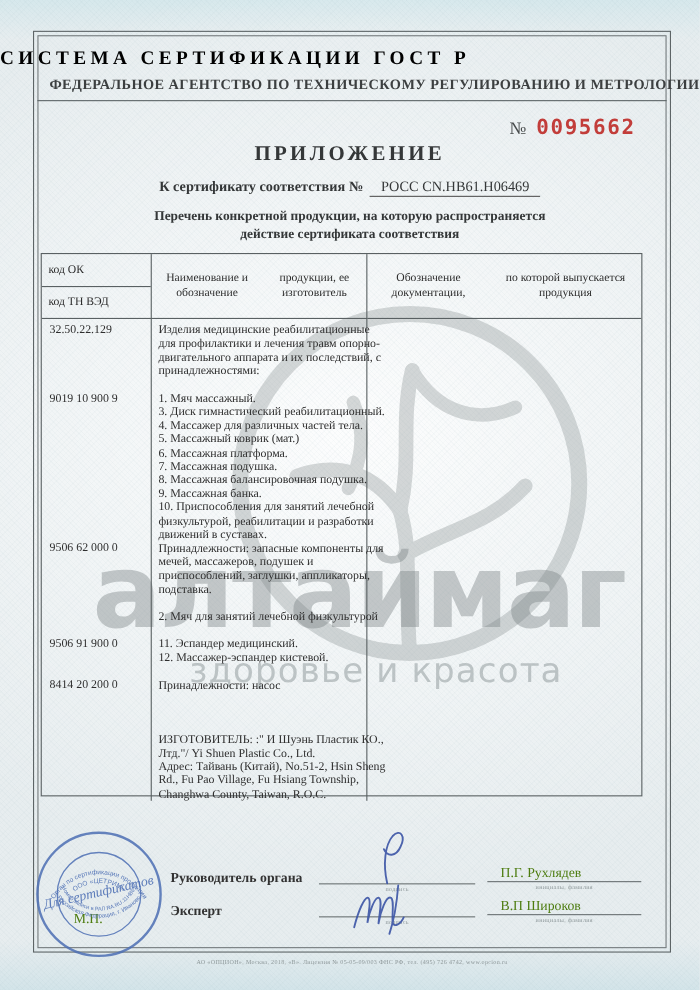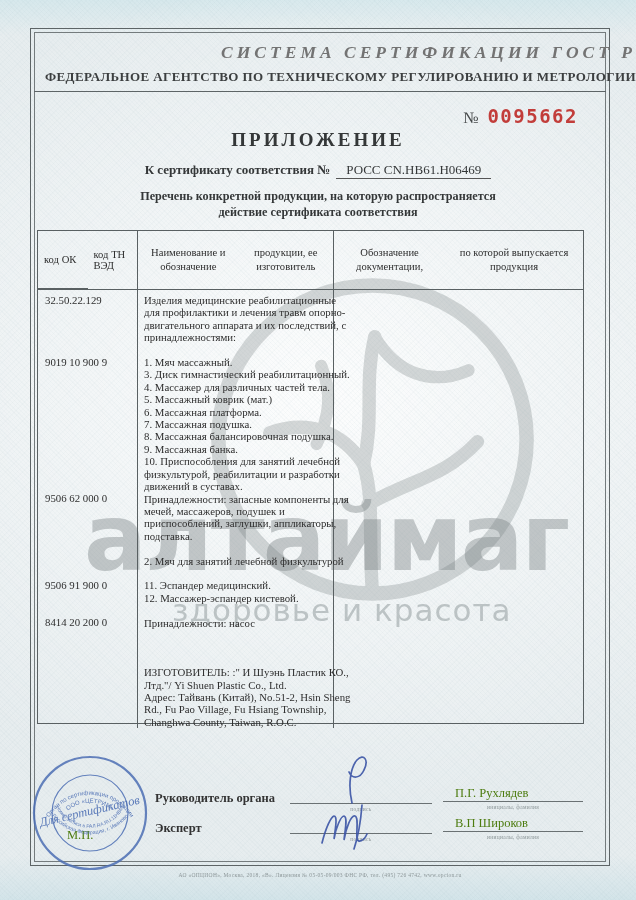--- a/index.html
+++ b/index.html
@@ -27,21 +27,21 @@
   .wm-tagline{
     left:172px;top:595px;width:290px;
     font-family:"DejaVu Sans",sans-serif;font-size:31px;line-height:1;
     letter-spacing:1px;color:rgba(138,148,149,0.5);white-space:nowrap;
   }
   .wm-emblem{left:205px;top:272px;width:335px;height:335px;opacity:0.30;}
   
   .frame-outer{left:30px;top:28px;right:26px;bottom:34px;border:1.6px solid #5d6466;z-index:2;}
   .frame-inner{left:34px;top:32px;right:30px;bottom:38px;border:1px solid #747b7d;z-index:2;}
   .content{z-index:3;}
-  .sys-title{left:0;right:0;top:42px;text-align:right;font-weight:bold;font-size:17.5px;letter-spacing:4px;color:#737373;font-style:italic;}
+  .sys-title{left:0;right:0;top:42px;text-align:left;font-weight:bold;font-size:17.5px;letter-spacing:4px;color:#000000;}
   .agency{left:0;right:0;top:69px;text-align:right;font-weight:bold;font-size:13px;letter-spacing:0.4px;color:#3c3f40;}
   .head-divider{left:34px;right:30px;top:91px;border-top:1.5px solid #5d6466;}
   .blank-number{right:58px;top:105px;font-size:16px;color:#474b4c;white-space:nowrap;}
   .blank-number .digits{
     font-family:"DejaVu Sans Mono",monospace;font-weight:bold;font-size:19px;
     color:#c23d3a;letter-spacing:1.5px;margin-left:9px;text-align:center;
   }
   .doc-title{left:0;right:0;top:129px;text-align:center;font-weight:bold;font-size:19px;letter-spacing:3px;color:#343738;}
   .cert-row{left:0;right:0;top:162px;text-align:center;font-size:13px;font-weight:bold;color:#343738;}
   .cert-row .cert-num{font-weight:normal;border-bottom:1px solid #555;padding:0 10px 1px 10px;margin-left:6px;}
@@ -49,21 +49,21 @@
   .subtitle.l1{top:189px;} .subtitle.l2{top:205px;}
   
   .ctable{
     left:37px;top:230px;width:545px;height:492px;border:1.2px solid #596062;
     display:grid;grid-template-columns:100px 196px 1fr;grid-template-rows:59px 1fr;
     font-size:10.6px;color:#2e2e2e;z-index:3;
   }
   .cell{border-right:1px solid #596062;position:relative;}
   .cell.last{border-right:none;}
   .hrow{border-bottom:1px solid #596062;}
-  .c1h{display:flex;flex-direction:row;}
+  .c1h{display:flex;flex-direction:column;}
   .c1h .half{flex:1;display:flex;align-items:center;padding-left:6px;}
   .c1h .half.top{border-bottom:1px solid #596062;}
   .chead-center{display:flex;flex-direction:row;align-items:center;justify-content:center;text-align:center;line-height:14px;}
   .codes-cell .code-entry{position:absolute;left:7px;white-space:nowrap;font-size:10.8px;}
   .lines-cell{padding:4px 2px 0 6px;}
   .pline{font-size:10.8px;line-height:12.4px;white-space:nowrap;}
   
   .sig-label{font-weight:bold;font-size:12.5px;color:#333;}
   .lab-ruk{left:155px;top:791px;} .lab-exp{left:155px;top:821px;}
   .sig-line{border-bottom:1px solid #6a7173;height:0;}

